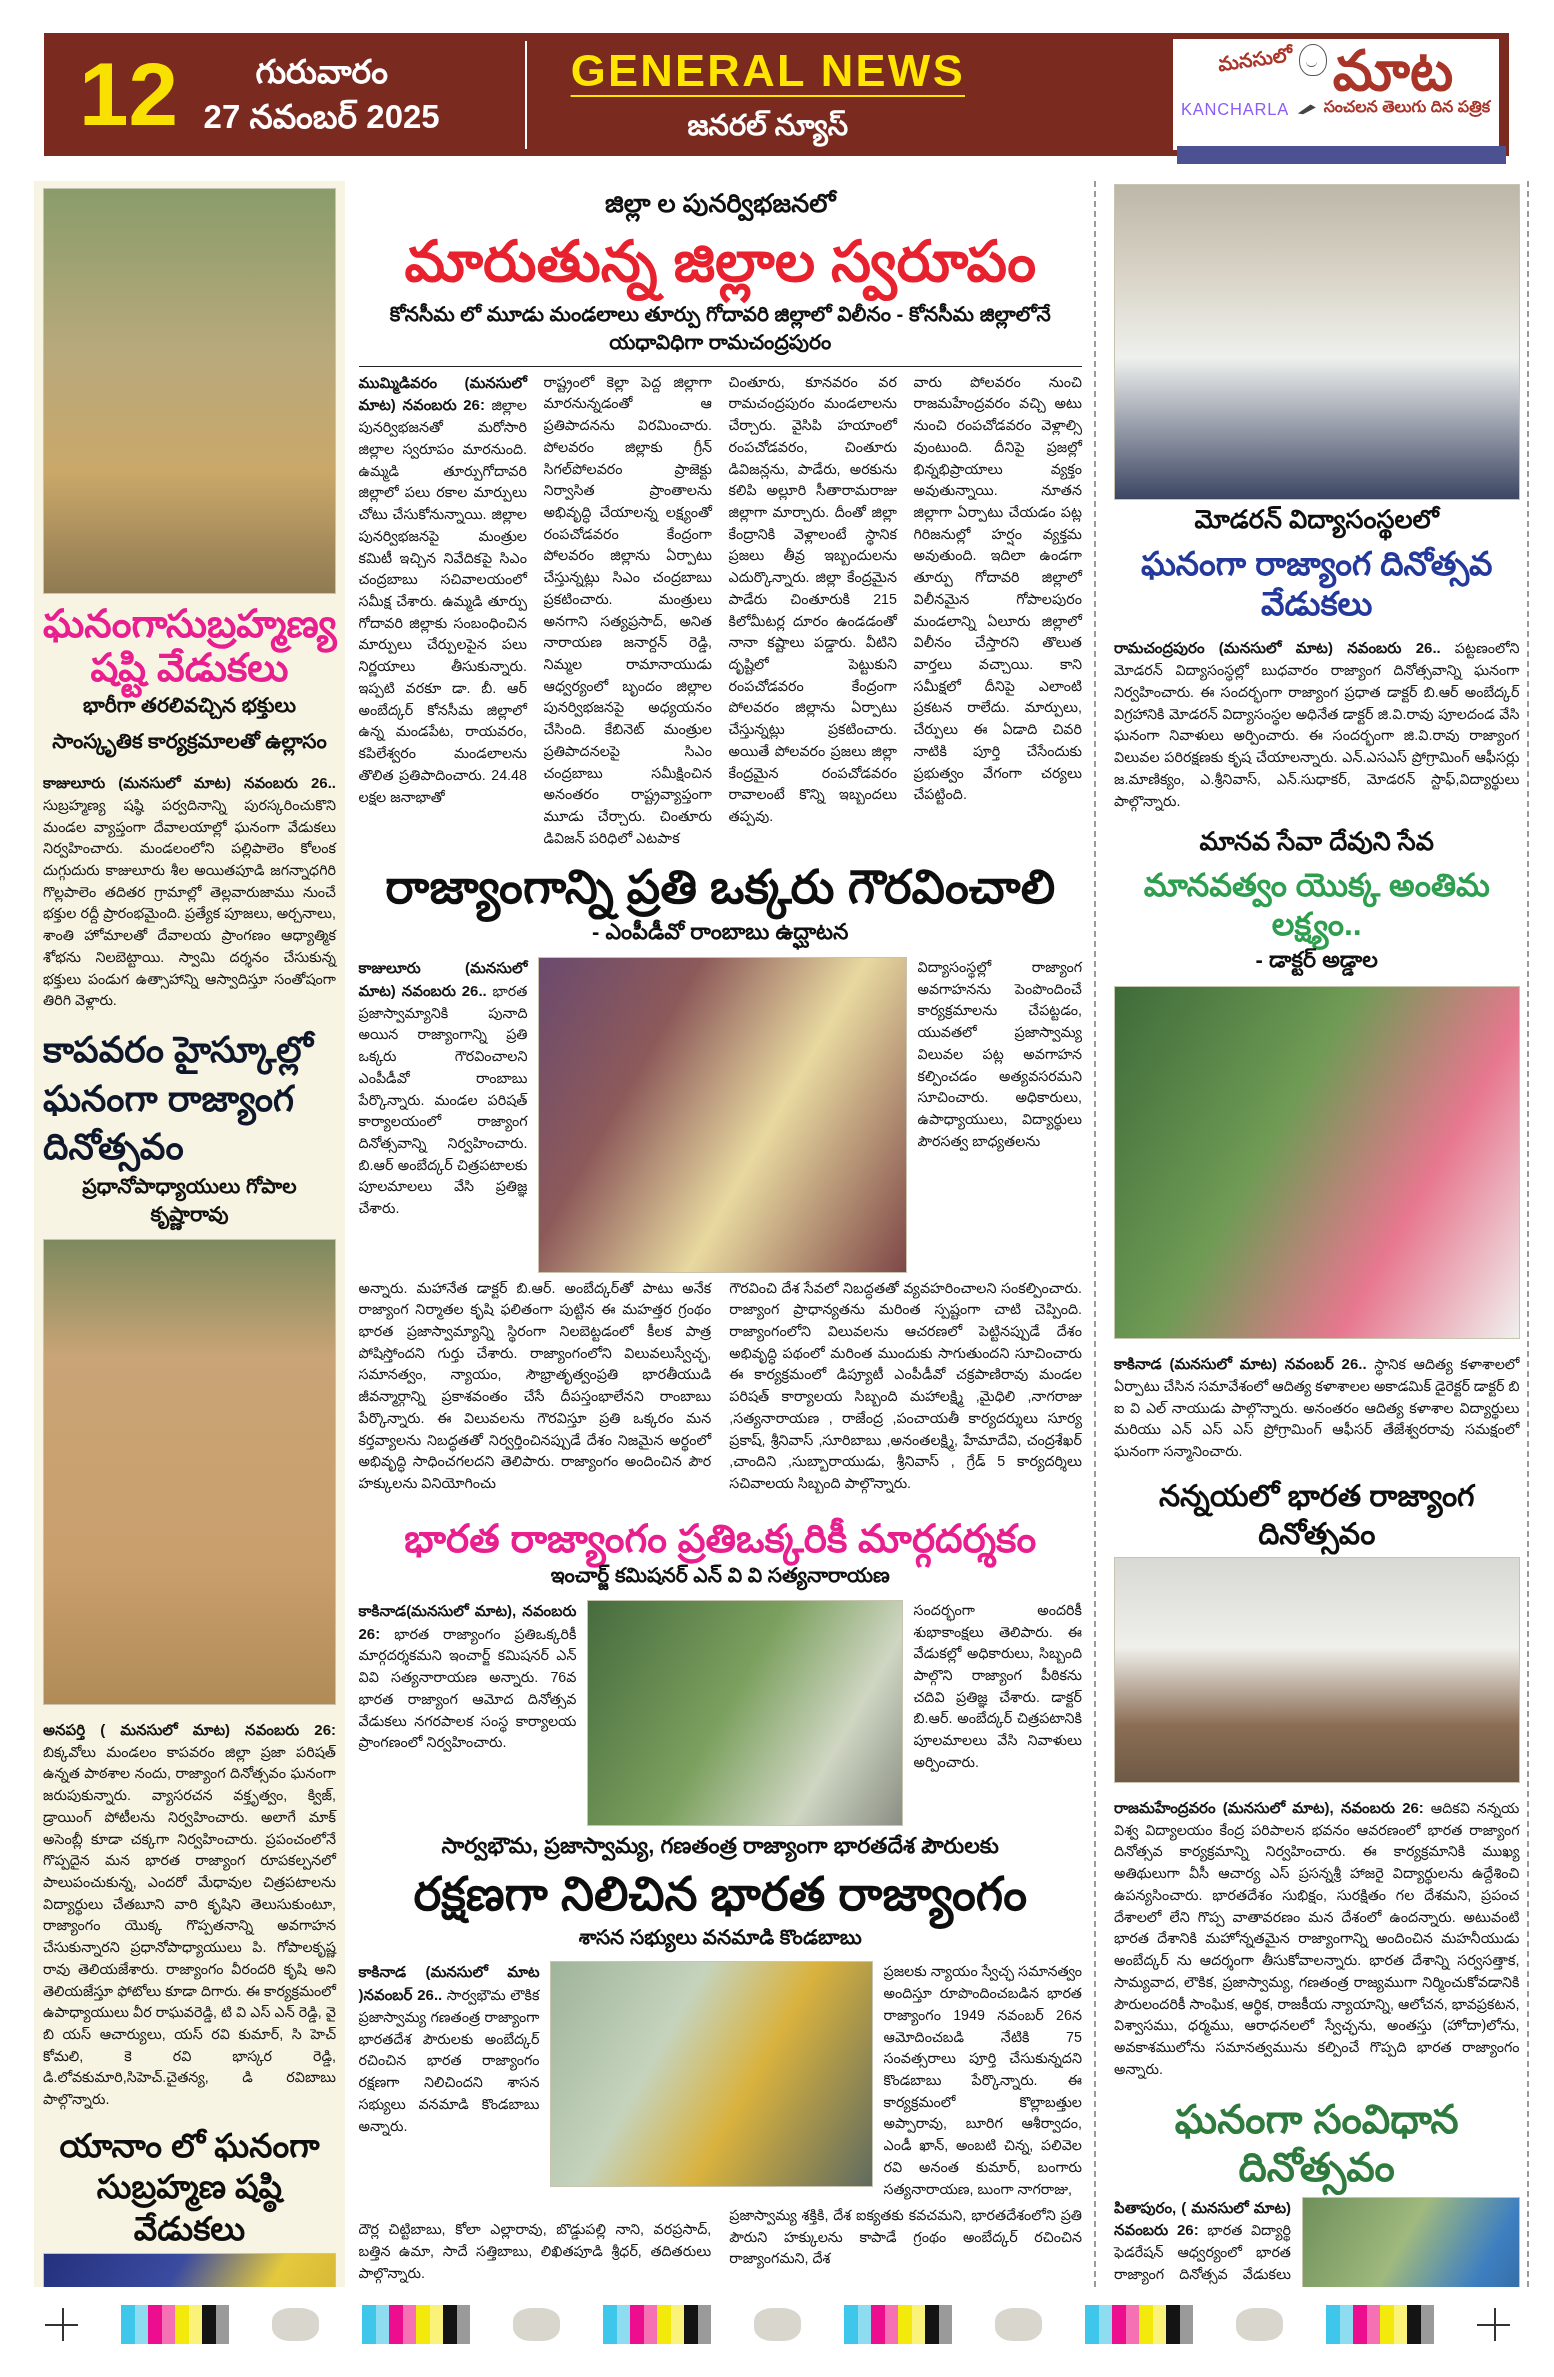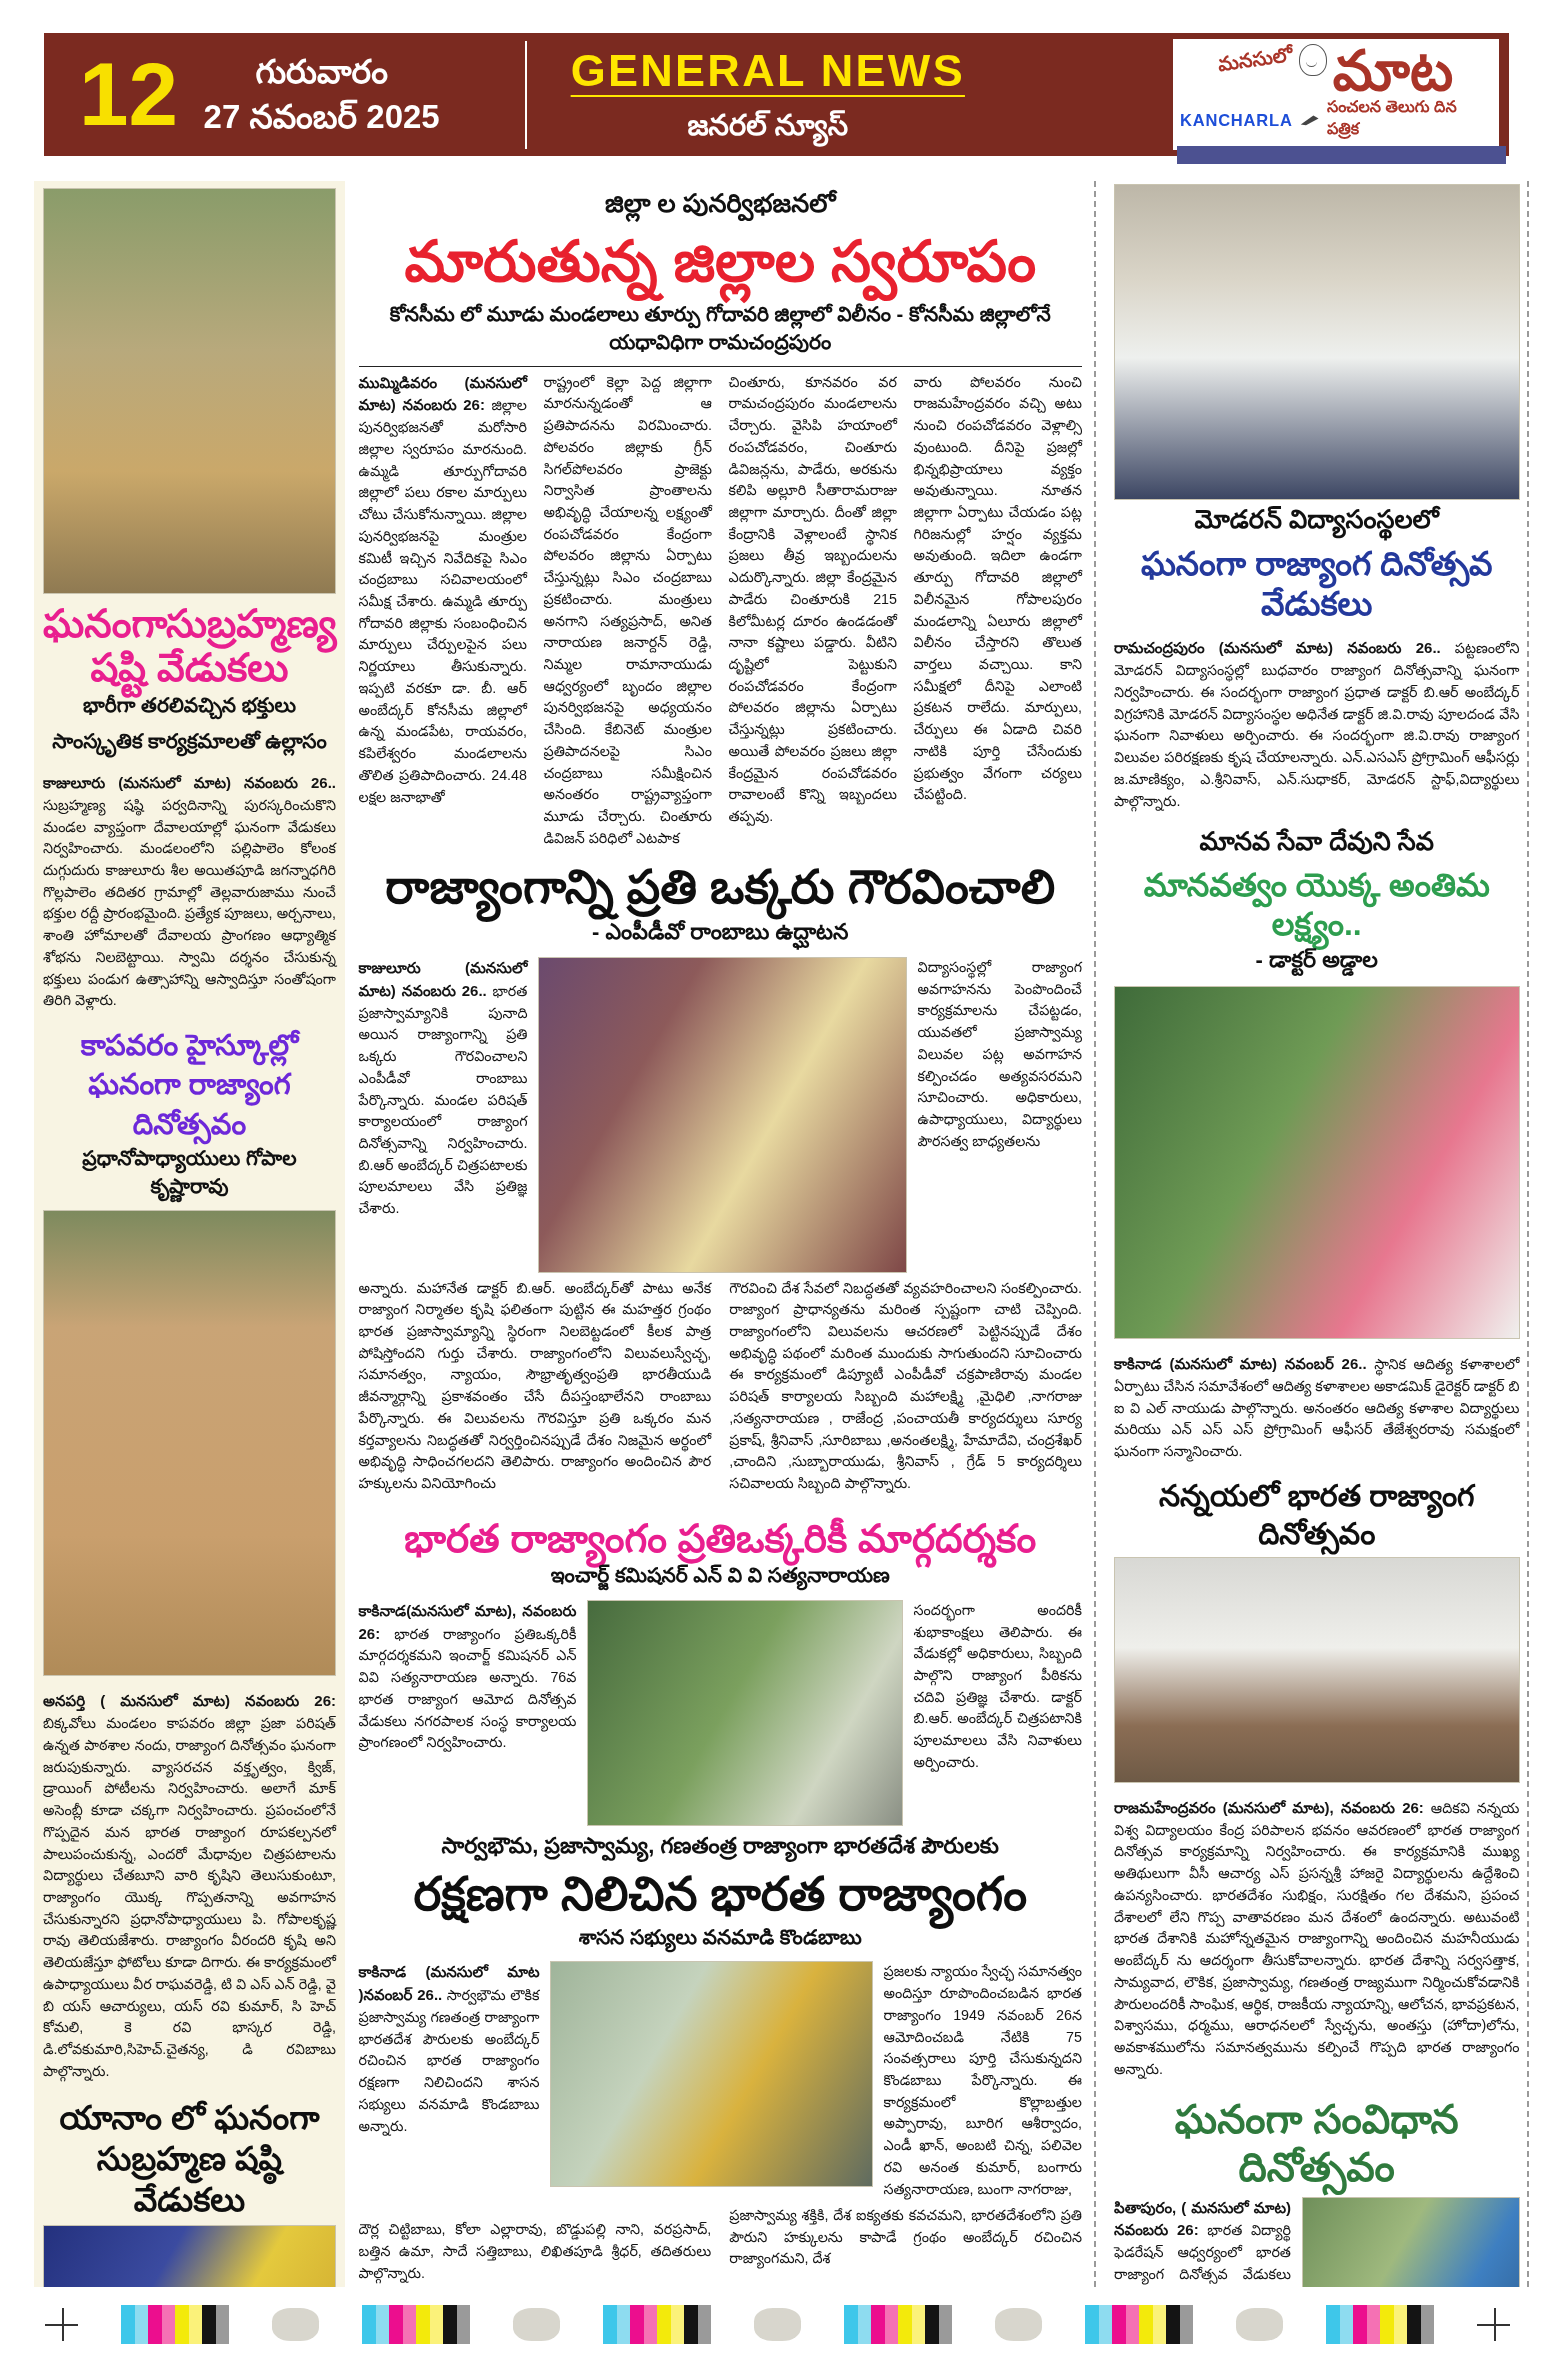--- a/index.html
+++ b/index.html
@@ -17,39 +17,39 @@
               text-decoration:underline;text-underline-offset:9px;text-decoration-thickness:2.3px;}
   .section-te{color:#ffffff;font-size:29px;font-weight:bold;margin-top:12px;}
   .logo-box{position:relative;margin:6px 10.5px 0 auto;width:326px;height:111px;background:#fff;
             box-sizing:border-box;padding:4.5px 7.5px 0 7.5px;}
   .logo-top{display:flex;align-items:flex-start;justify-content:center;gap:6px;}
   .logo-script{color:#a93428;font-size:19.6px;font-weight:bold;transform:rotate(-8deg);margin-top:4.5px;}
   .logo-face{width:25.6px;height:30px;border-radius:50% 50% 45% 45%;border:1.5px solid #555;position:relative;background:#fff;}
   .logo-face::after{content:"";position:absolute;left:6px;top:16.5px;width:10.5px;height:4.5px;border-bottom:1.5px solid #555;border-radius:0 0 6px 6px;}
   .logo-title{color:#a93428;font-size:56px;font-weight:bold;line-height:0.95;}
   .logo-row{display:flex;align-items:center;justify-content:center;gap:7.5px;margin-top:1.5px;}
-  .logo-pub{color:#1d4ed8;font-size:16.5px;font-weight:bold;letter-spacing:0.8px;}
+  .logo-pub{color:#8b5cf6;font-size:16.5px;font-weight:normal;letter-spacing:0.8px;}
   .logo-pen{width:19.6px;height:12px;}
   .logo-tag{color:#a93428;font-size:16px;font-weight:bold;}
   .logo-strip{position:absolute;left:4.5px;right:-7.5px;bottom:-13.5px;height:18px;background:#4c5191;}
   
   .content{position:absolute;left:34px;top:181px;width:1495px;height:2106px;display:flex;gap:9px;overflow:hidden;}
   .col-left{width:311px;box-sizing:border-box;background:#f8f4e3;padding:7px 9px;overflow:hidden;}
   .col-center{width:742px;box-sizing:border-box;border-right:2.3px dashed #9a9a9a;padding:3px 12px 0 4.5px;overflow:hidden;}
   .col-right{flex:1;box-sizing:border-box;border-right:2.3px dashed #9a9a9a;padding:3px 7.5px 0 9px;overflow:hidden;}
   
   .kicker{font-size:25.6px;font-weight:bold;text-align:center;color:#111;margin:4.5px 0;}
   .kicker-sm{font-size:22px;font-weight:bold;text-align:center;color:#111;margin:7.5px 0 3px;}
   .headline-red{font-size:57px;font-weight:bold;text-align:center;color:#e8212e;line-height:1.1;margin:6px 0 10.5px;}
   .headline-blk-xl{font-size:47px;font-weight:bold;text-align:center;color:#0f0f0f;line-height:1.15;margin:10.5px 0 4.5px;}
   .headline-pink{font-size:39px;font-weight:bold;text-align:center;color:#e91f8f;line-height:1.15;margin:7.5px 0 3px;}
   .headline-blue{font-size:33px;font-weight:bold;text-align:center;color:#24399c;line-height:1.2;margin:4.5px 0;}
   .headline-green{font-size:32px;font-weight:bold;text-align:center;color:#2e9e4f;line-height:1.2;margin:4.5px 0;}
   .headline-dgreen{font-size:40px;font-weight:bold;text-align:center;color:#2f7a3d;line-height:1.2;margin:6px 0;}
-  .headline-maroon{font-size:29px;font-weight:bold;text-align:center;color:#6d28d9;line-height:1.35;margin:7.5px 0 1.5px;}
+  .headline-maroon{font-size:36px;font-weight:bold;text-align:left;color:#0f172a;line-height:1.35;margin:7.5px 0 1.5px;}
   .headline-blk{font-size:33px;font-weight:bold;text-align:center;color:#0f0f0f;line-height:1.25;margin:9px 0 4.5px;}
   .subhead{font-size:20.3px;font-weight:bold;text-align:center;color:#111;margin:3px 0 7.5px;}
   .byline{font-size:22px;font-weight:bold;text-align:center;color:#111;margin:1.5px 0 7.5px;}
   .rule{border:none;border-top:1.5px solid #222;margin:4.5px 0;}
   .body{font-size:14.3px;line-height:1.52;text-align:justify;color:#141414;}
   .body b{font-size:15px;}
   .cols-4{column-count:4;column-gap:16.5px;}
   .cols-2{column-count:2;column-gap:18px;}
   .row{display:flex;gap:10.5px;align-items:flex-start;margin:4.5px 0;}
   .row .body{flex:1;}

